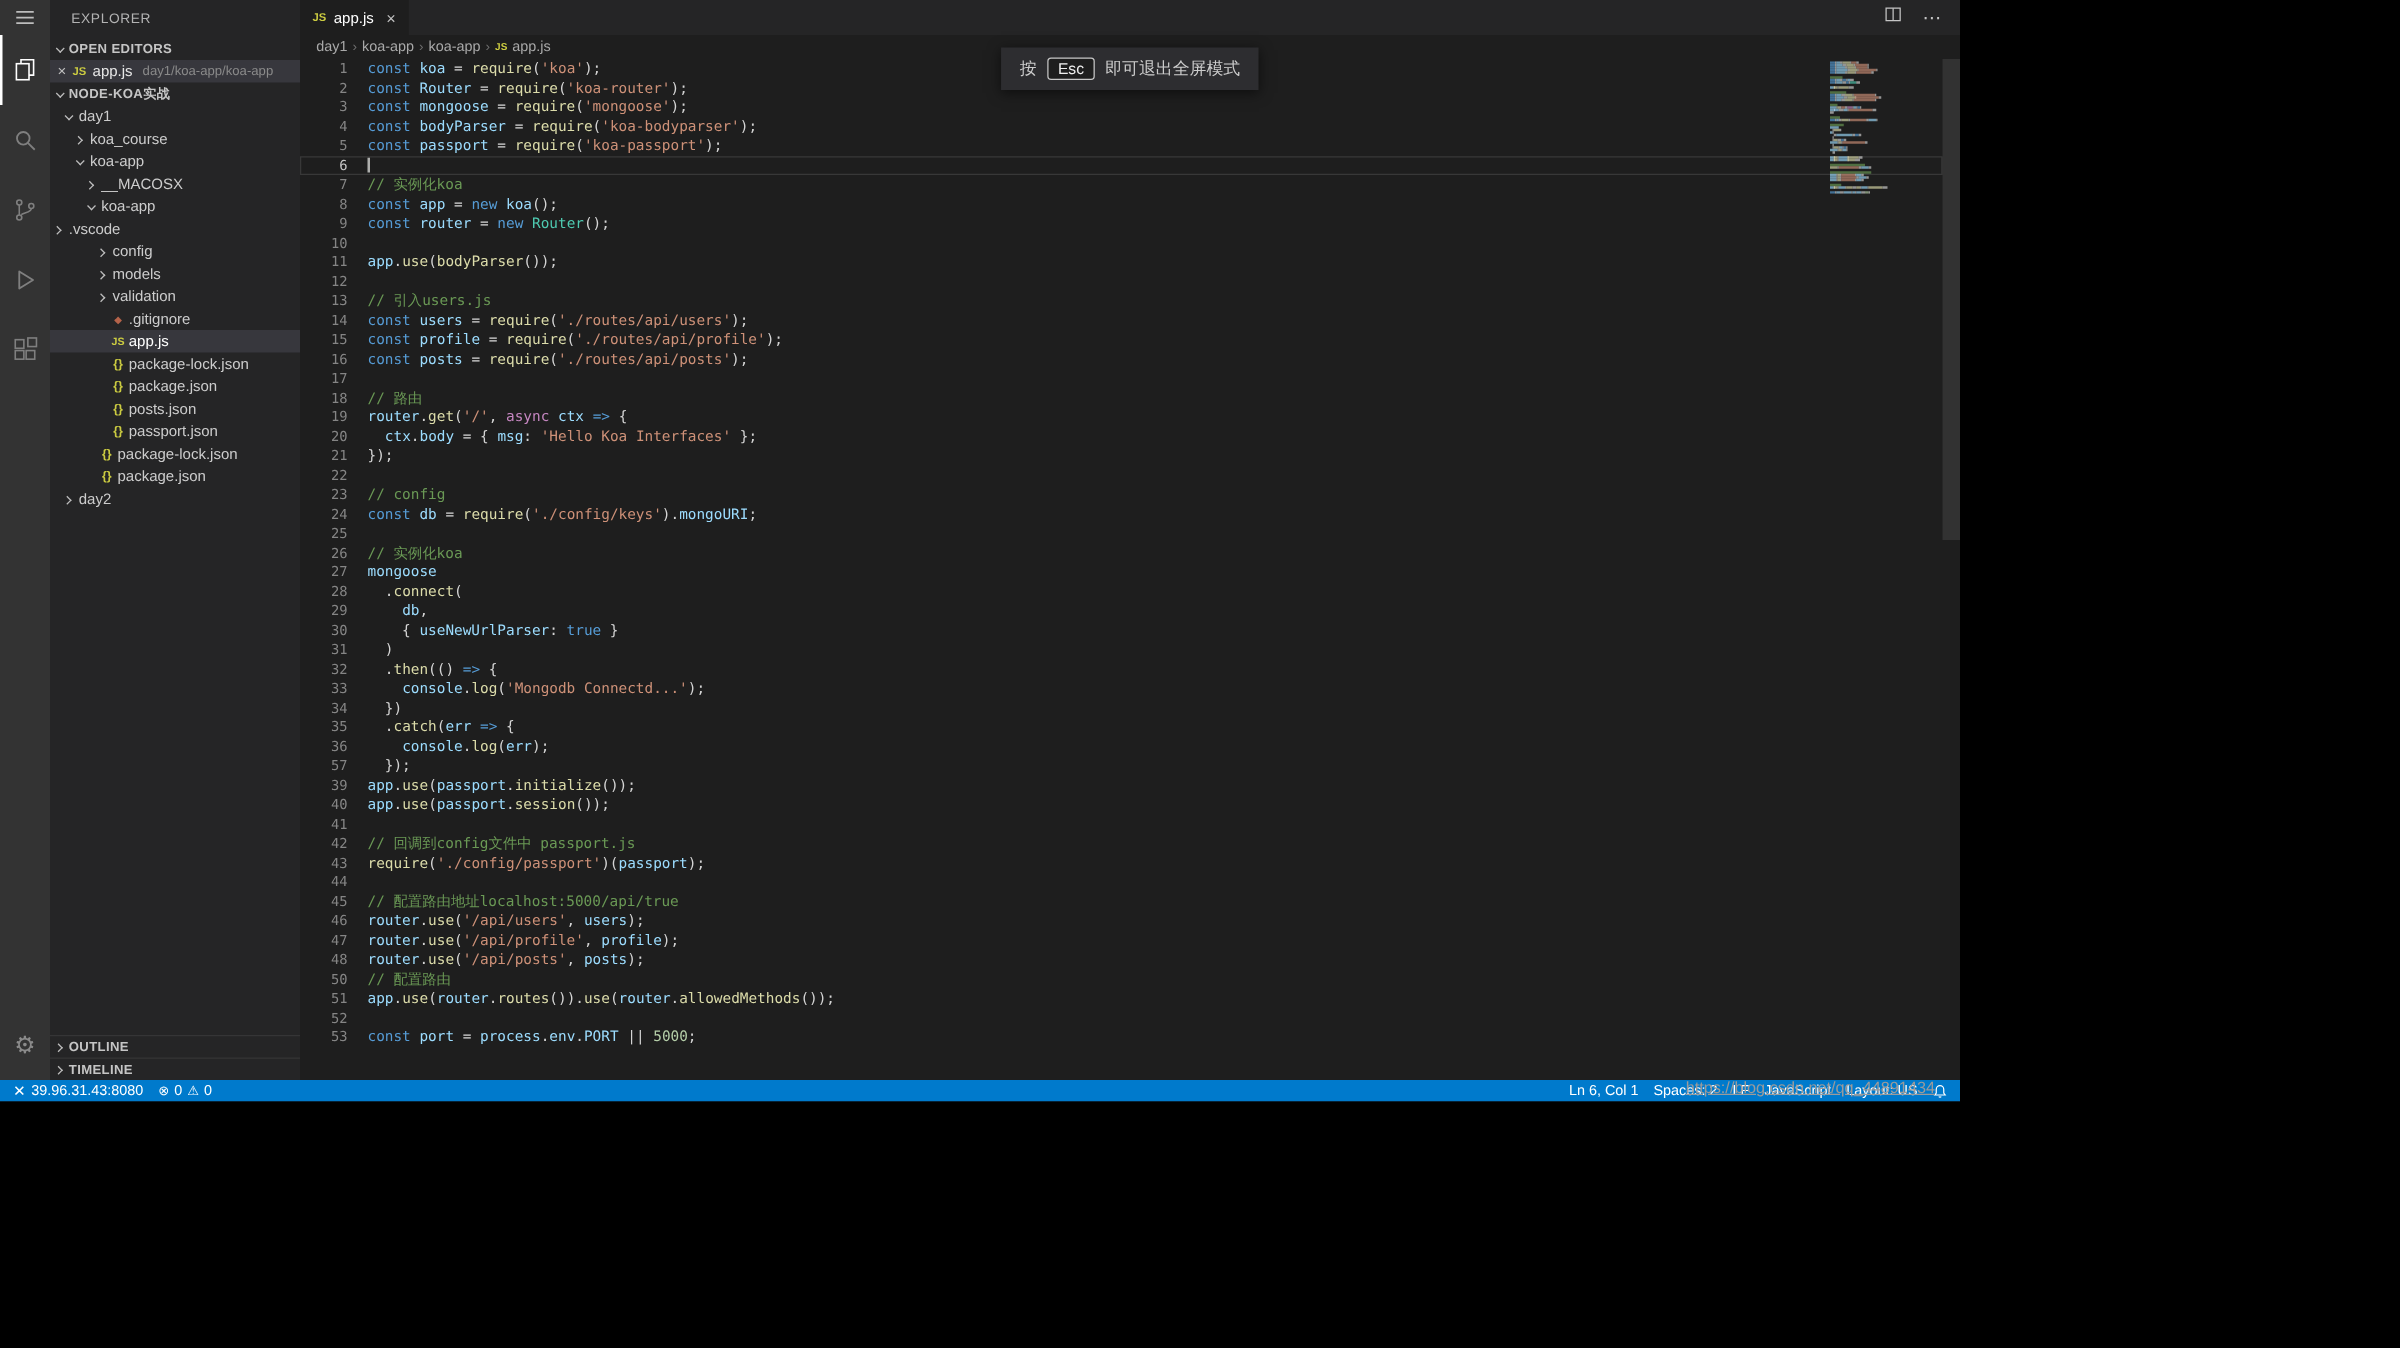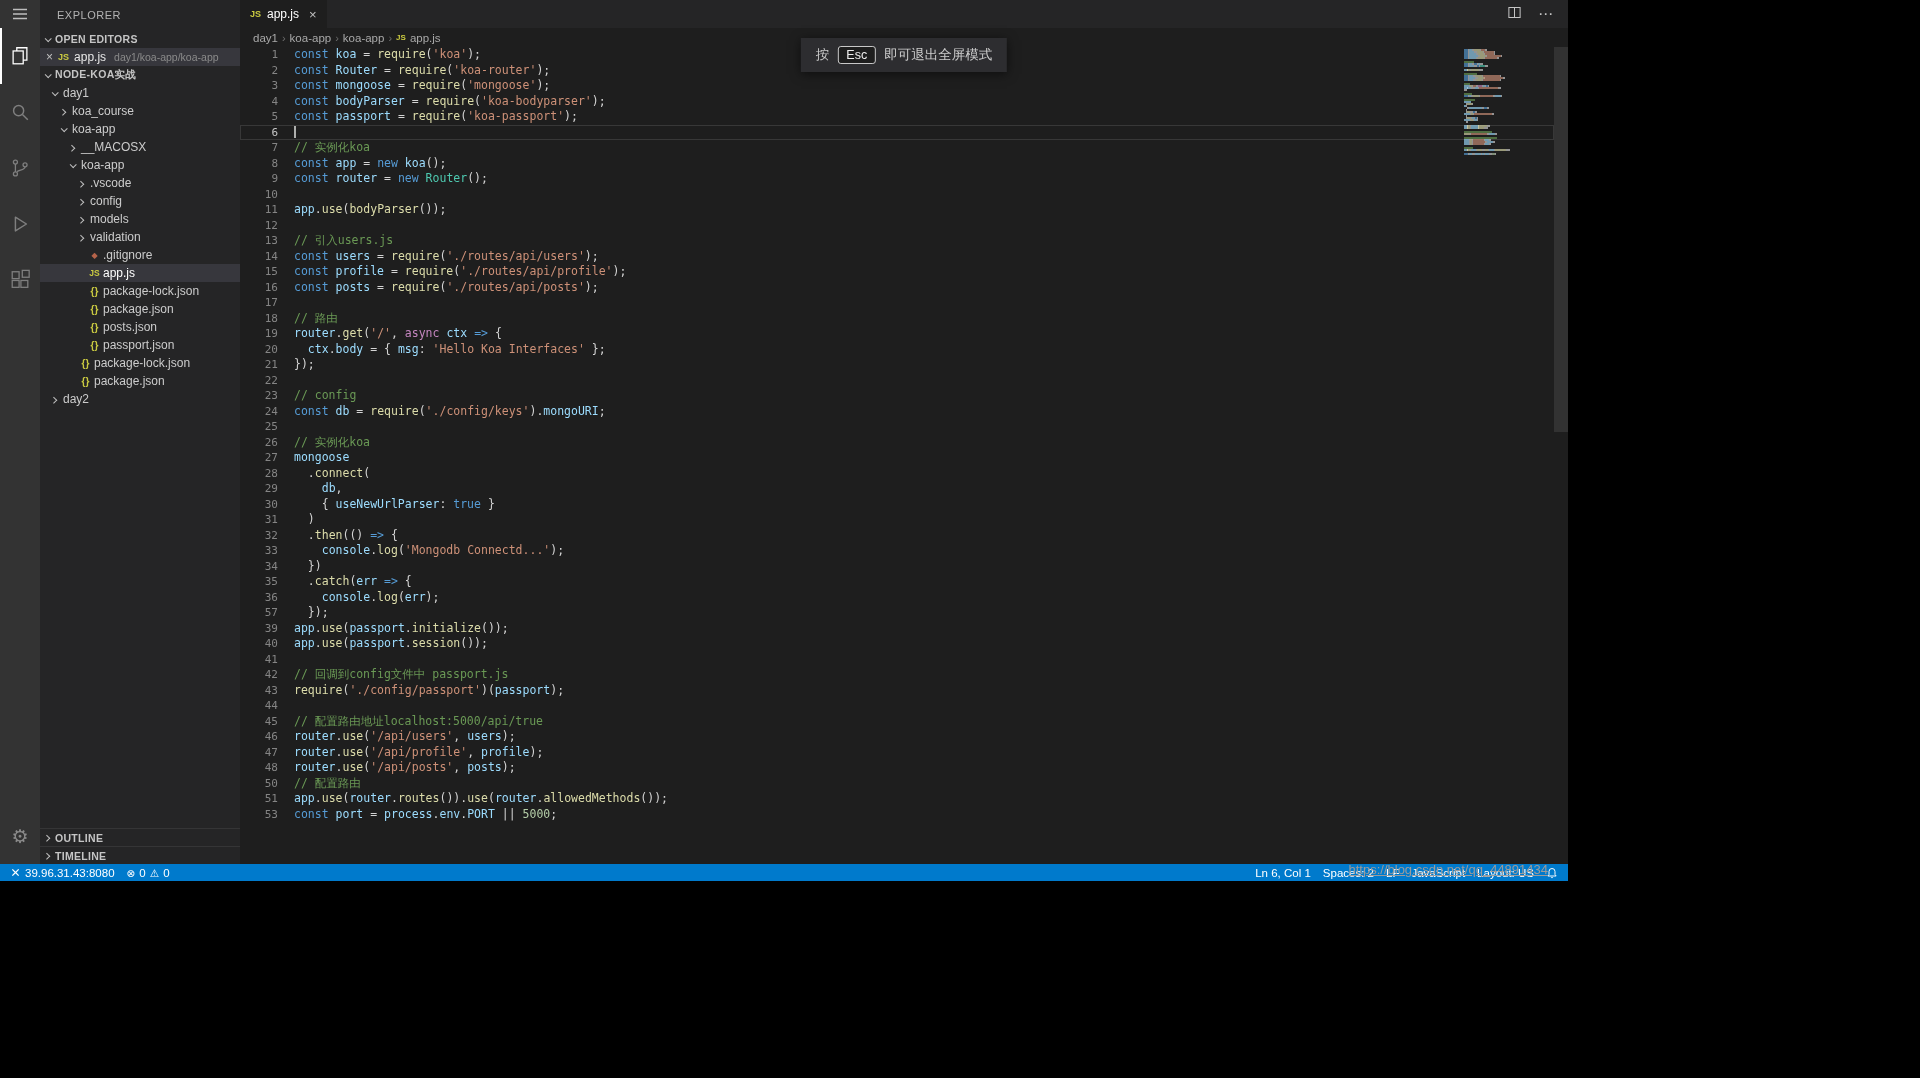--- a/index.html
+++ b/index.html
@@ -183,21 +183,21 @@
               <span class="chev r"></span>
             </span>
             <span class="tree-label">__MACOSX</span>
           </div>
           <div class="tree-row" style="padding-left: 26px;">
             <span class="chev-slot">
               <span class="chev d"></span>
             </span>
             <span class="tree-label">koa-app</span>
           </div>
-          <div class="tree-row" style="padding-left: 35px;">
+          <div class="tree-row" style="">
             <span class="chev-slot">
               <span class="chev r"></span>
             </span>
             <span class="tree-label">.vscode</span>
           </div>
           <div class="tree-row" style="padding-left: 35px;">
             <span class="chev-slot">
               <span class="chev r"></span>
             </span>
             <span class="tree-label">config</span>
@@ -345,20 +345,21 @@
             <div class="code-line"><span class="gutter">41</span><span class="code-text"></span></div>
             <div class="code-line"><span class="gutter">42</span><span class="code-text"><span style="color: rgb(106, 153, 85);">// 回调到config文件中 passport.js</span></span></div>
             <div class="code-line"><span class="gutter">43</span><span class="code-text"><span style="color: rgb(220, 220, 170);">require</span><span style="color: rgb(212, 212, 212);">(</span><span style="color: rgb(206, 145, 120);">'./config/passport'</span><span style="color: rgb(212, 212, 212);">)(</span><span style="color: rgb(156, 220, 254);">passport</span><span style="color: rgb(212, 212, 212);">);</span></span></div>
             <div class="code-line"><span class="gutter">44</span><span class="code-text"></span></div>
             <div class="code-line"><span class="gutter">45</span><span class="code-text"><span style="color: rgb(106, 153, 85);">// 配置路由地址localhost:5000/api/true</span></span></div>
             <div class="code-line"><span class="gutter">46</span><span class="code-text"><span style="color: rgb(156, 220, 254);">router</span><span style="color: rgb(212, 212, 212);">.</span><span style="color: rgb(220, 220, 170);">use</span><span style="color: rgb(212, 212, 212);">(</span><span style="color: rgb(206, 145, 120);">'/api/users'</span><span style="color: rgb(212, 212, 212);">, </span><span style="color: rgb(156, 220, 254);">users</span><span style="color: rgb(212, 212, 212);">);</span></span></div>
             <div class="code-line"><span class="gutter">47</span><span class="code-text"><span style="color: rgb(156, 220, 254);">router</span><span style="color: rgb(212, 212, 212);">.</span><span style="color: rgb(220, 220, 170);">use</span><span style="color: rgb(212, 212, 212);">(</span><span style="color: rgb(206, 145, 120);">'/api/profile'</span><span style="color: rgb(212, 212, 212);">, </span><span style="color: rgb(156, 220, 254);">profile</span><span style="color: rgb(212, 212, 212);">);</span></span></div>
             <div class="code-line"><span class="gutter">48</span><span class="code-text"><span style="color: rgb(156, 220, 254);">router</span><span style="color: rgb(212, 212, 212);">.</span><span style="color: rgb(220, 220, 170);">use</span><span style="color: rgb(212, 212, 212);">(</span><span style="color: rgb(206, 145, 120);">'/api/posts'</span><span style="color: rgb(212, 212, 212);">, </span><span style="color: rgb(156, 220, 254);">posts</span><span style="color: rgb(212, 212, 212);">);</span></span></div>
             <div class="code-line"><span class="gutter">50</span><span class="code-text"><span style="color: rgb(106, 153, 85);">// 配置路由</span></span></div>
             <div class="code-line"><span class="gutter">51</span><span class="code-text"><span style="color: rgb(156, 220, 254);">app</span><span style="color: rgb(212, 212, 212);">.</span><span style="color: rgb(220, 220, 170);">use</span><span style="color: rgb(212, 212, 212);">(</span><span style="color: rgb(156, 220, 254);">router</span><span style="color: rgb(212, 212, 212);">.</span><span style="color: rgb(220, 220, 170);">routes</span><span style="color: rgb(212, 212, 212);">()).</span><span style="color: rgb(220, 220, 170);">use</span><span style="color: rgb(212, 212, 212);">(</span><span style="color: rgb(156, 220, 254);">router</span><span style="color: rgb(212, 212, 212);">.</span><span style="color: rgb(220, 220, 170);">allowedMethods</span><span style="color: rgb(212, 212, 212);">());</span></span></div>
+            <div class="code-line"><span class="gutter">52</span><span class="code-text"></span></div>
             <div class="code-line"><span class="gutter">53</span><span class="code-text"><span style="color: rgb(86, 156, 214);">const</span><span style="color: rgb(212, 212, 212);"> </span><span style="color: rgb(156, 220, 254);">port</span><span style="color: rgb(212, 212, 212);"> = </span><span style="color: rgb(156, 220, 254);">process</span><span style="color: rgb(212, 212, 212);">.</span><span style="color: rgb(156, 220, 254);">env</span><span style="color: rgb(212, 212, 212);">.</span><span style="color: rgb(156, 220, 254);">PORT</span><span style="color: rgb(212, 212, 212);"> || </span><span style="color: rgb(181, 206, 168);">5000</span><span style="color: rgb(212, 212, 212);">;</span></span></div>
           </div>
         <div class="minimap">
             <div class="mini-line"><span style="margin-left: 0px; width: 4.25px; background: rgb(86, 156, 214);"></span><span style="margin-left: 0px; width: 0.85px; background: rgb(212, 212, 212);"></span><span style="margin-left: 0px; width: 2.55px; background: rgb(156, 220, 254);"></span><span style="margin-left: 0px; width: 2.55px; background: rgb(212, 212, 212);"></span><span style="margin-left: 0px; width: 5.95px; background: rgb(220, 220, 170);"></span><span style="margin-left: 0px; width: 0.85px; background: rgb(212, 212, 212);"></span><span style="margin-left: 0px; width: 4.25px; background: rgb(206, 145, 120);"></span><span style="margin-left: 0px; width: 1.7px; background: rgb(212, 212, 212);"></span></div>
             <div class="mini-line"><span style="margin-left: 0px; width: 4.25px; background: rgb(86, 156, 214);"></span><span style="margin-left: 0px; width: 0.85px; background: rgb(212, 212, 212);"></span><span style="margin-left: 0px; width: 5.1px; background: rgb(156, 220, 254);"></span><span style="margin-left: 0px; width: 2.55px; background: rgb(212, 212, 212);"></span><span style="margin-left: 0px; width: 5.95px; background: rgb(220, 220, 170);"></span><span style="margin-left: 0px; width: 0.85px; background: rgb(212, 212, 212);"></span><span style="margin-left: 0px; width: 10.2px; background: rgb(206, 145, 120);"></span><span style="margin-left: 0px; width: 1.7px; background: rgb(212, 212, 212);"></span></div>
             <div class="mini-line"><span style="margin-left: 0px; width: 4.25px; background: rgb(86, 156, 214);"></span><span style="margin-left: 0px; width: 0.85px; background: rgb(212, 212, 212);"></span><span style="margin-left: 0px; width: 6.8px; background: rgb(156, 220, 254);"></span><span style="margin-left: 0px; width: 2.55px; background: rgb(212, 212, 212);"></span><span style="margin-left: 0px; width: 5.95px; background: rgb(220, 220, 170);"></span><span style="margin-left: 0px; width: 0.85px; background: rgb(212, 212, 212);"></span><span style="margin-left: 0px; width: 8.5px; background: rgb(206, 145, 120);"></span><span style="margin-left: 0px; width: 1.7px; background: rgb(212, 212, 212);"></span></div>
             <div class="mini-line"><span style="margin-left: 0px; width: 4.25px; background: rgb(86, 156, 214);"></span><span style="margin-left: 0px; width: 0.85px; background: rgb(212, 212, 212);"></span><span style="margin-left: 0px; width: 8.5px; background: rgb(156, 220, 254);"></span><span style="margin-left: 0px; width: 2.55px; background: rgb(212, 212, 212);"></span><span style="margin-left: 0px; width: 5.95px; background: rgb(220, 220, 170);"></span><span style="margin-left: 0px; width: 0.85px; background: rgb(212, 212, 212);"></span><span style="margin-left: 0px; width: 13.6px; background: rgb(206, 145, 120);"></span><span style="margin-left: 0px; width: 1.7px; background: rgb(212, 212, 212);"></span></div>
             <div class="mini-line"><span style="margin-left: 0px; width: 4.25px; background: rgb(86, 156, 214);"></span><span style="margin-left: 0px; width: 0.85px; background: rgb(212, 212, 212);"></span><span style="margin-left: 0px; width: 6.8px; background: rgb(156, 220, 254);"></span><span style="margin-left: 0px; width: 2.55px; background: rgb(212, 212, 212);"></span><span style="margin-left: 0px; width: 5.95px; background: rgb(220, 220, 170);"></span><span style="margin-left: 0px; width: 0.85px; background: rgb(212, 212, 212);"></span><span style="margin-left: 0px; width: 11.9px; background: rgb(206, 145, 120);"></span><span style="margin-left: 0px; width: 1.7px; background: rgb(212, 212, 212);"></span></div>
             <div class="mini-line"></div>
             <div class="mini-line"><span style="margin-left: 0px; width: 10.2px; background: rgb(106, 153, 85);"></span></div>

